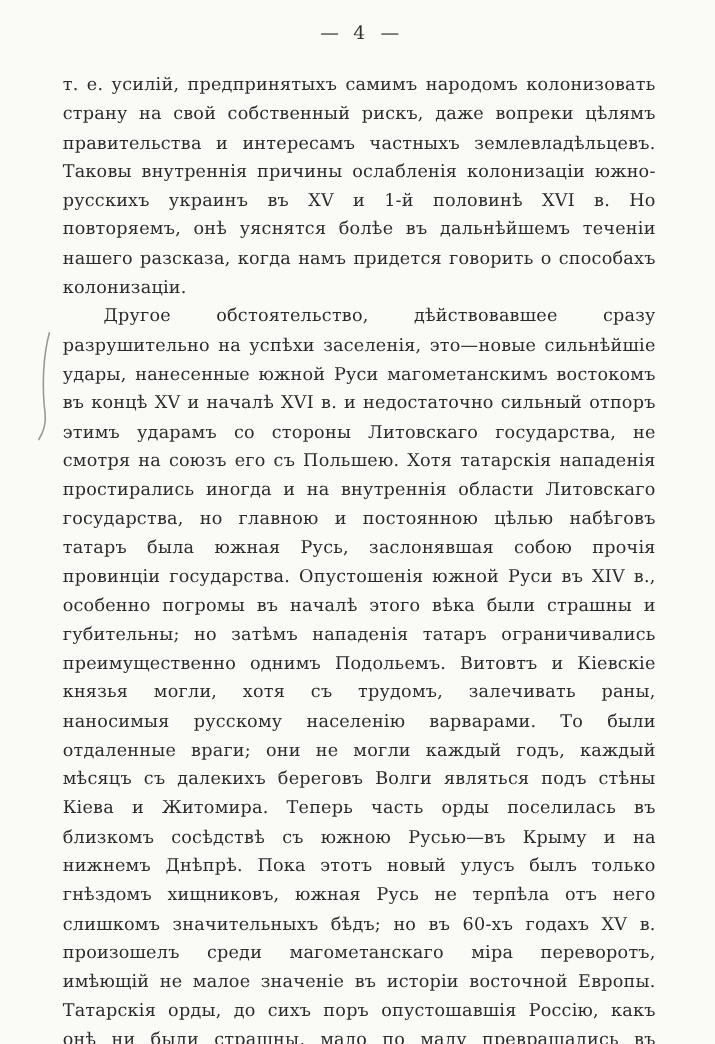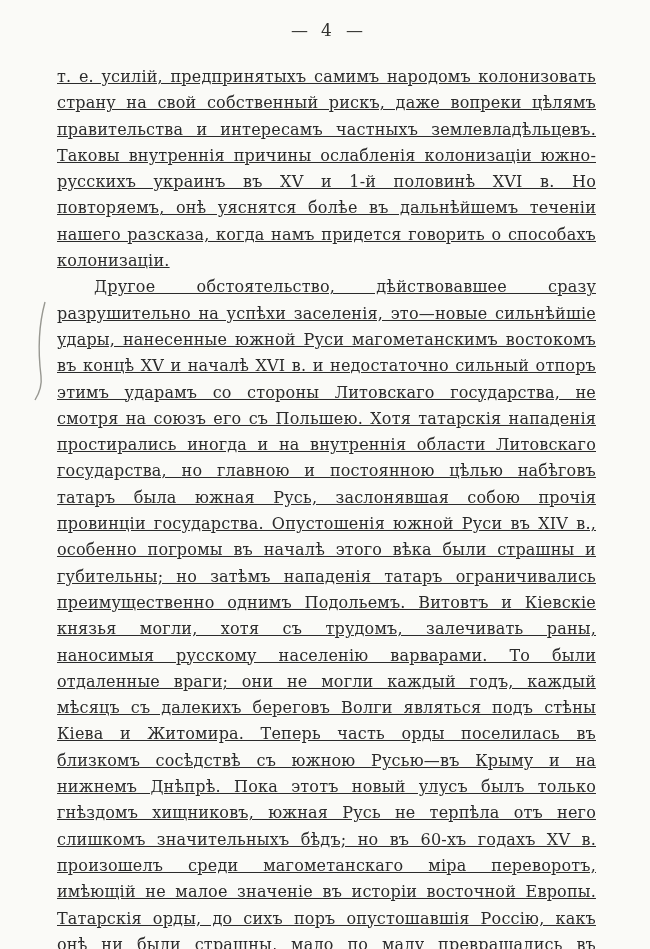--- a/index.html
+++ b/index.html
@@ -36,21 +36,20 @@
   }
   .text-block {
     font-size: 16px;
     line-height: 26.3px;
     text-align: justify;
     letter-spacing: 0.2px;
     word-spacing: 1px;
   }
   .para {
     margin: 0;
-    text-decoration: underline;
   }
   .para.indented {
     text-indent: 37px;
   }
   .pencil-mark {
     position: absolute;
     left: 34px;
     top: 300px;
     width: 16px;
     height: 104px;

